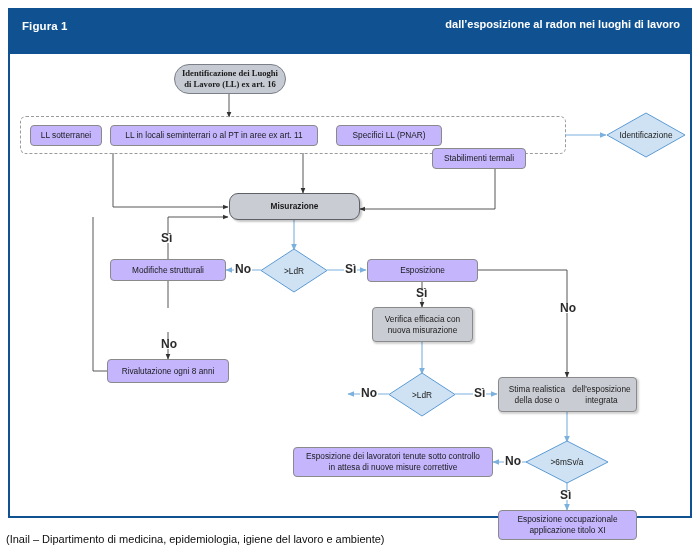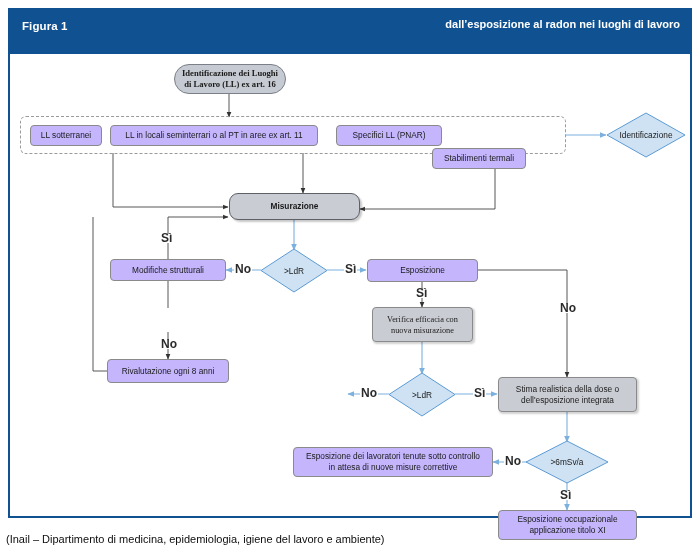--- a/index.html
+++ b/index.html
@@ -273,34 +273,34 @@
     </div>
 
     <div class="node box-white" style="left:97px; top:305px; width:122px; height:24px;">
       <span>Rivalutazione ogni 8 anni</span>
     </div>
 
     <div class="node box-white" style="left:357px; top:205px; width:111px; height:23px;">
       <span>Esposizione</span>
     </div>
 
-    <div class="node box-gray-soft" style="left:362px; top:253px; width:101px; height:35px; flex-direction:column;font-family:Liberation Serif, serif;">
+    <div class="node box-gray-soft" style="left:362px; top:253px; width:101px; height:35px; flex-direction:column;">
       <span>Verifica efficacia con</span>
       <span>nuova misurazione</span>
     </div>
 
     <div class="diamond-wrap" style="left:378px; top:318px; width:68px; height:45px;">
       <svg width="68" height="45">
         <polygon points="34,1 67,22.5 34,44 1,22.5" fill="#cfe2f3" stroke="#5b9bd5" stroke-width="1"></polygon>
       </svg>
       <div class="diamond-label">&gt;LdR</div>
     </div>
 
 
-    <div class="node box-gray-soft" style="left:488px; top:323px; width:139px; height:35px; flex-direction:column;">
+    <div class="node box-gray-soft" style="left:488px; top:323px; width:139px; height:35px; ">
       <span>Stima realistica della dose o</span>
       <span>dell'esposizione integrata</span>
     </div>
 
     <div class="diamond-wrap" style="left:515px; top:386px; width:84px; height:44px;">
       <svg width="84" height="44">
         <polygon points="42,1 83,22 42,43 1,22" fill="#cfe2f3" stroke="#5b9bd5" stroke-width="1"></polygon>
       </svg>
       <div class="diamond-label">&gt;6mSv/a</div>
     </div>

